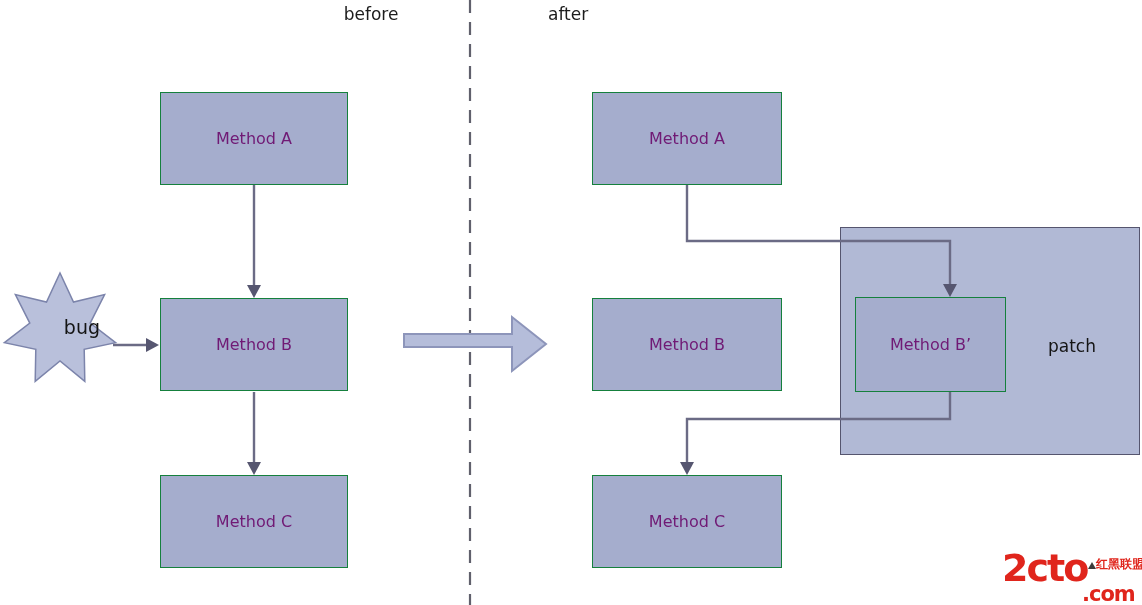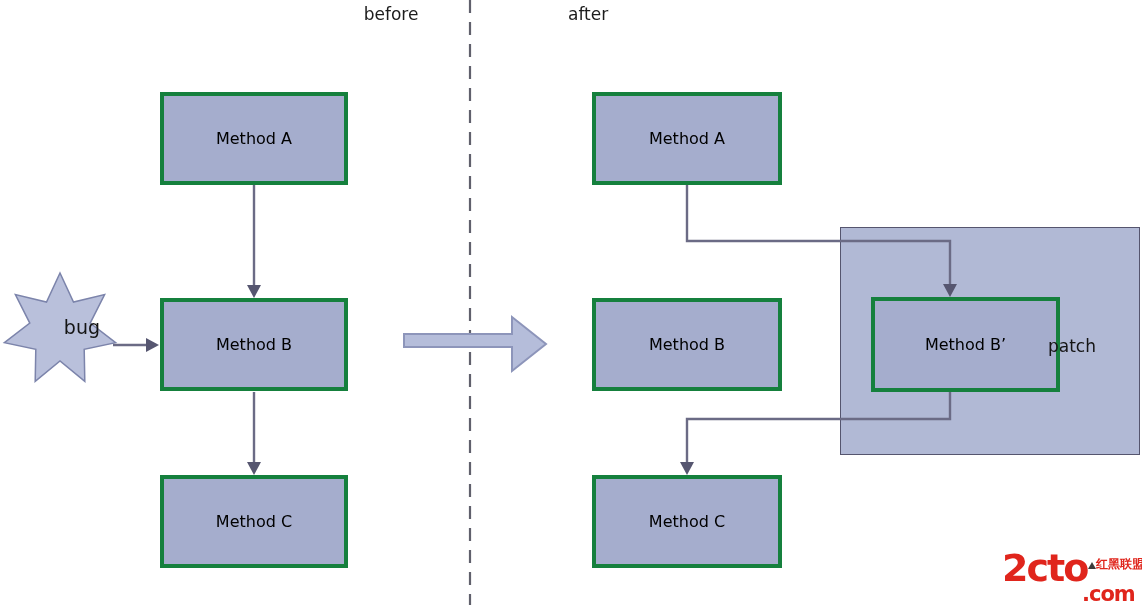--- a/index.html
+++ b/index.html
@@ -17,54 +17,53 @@
     inset: 0;
     z-index: 2;
     pointer-events: none;
   }
   .col-label {
     position: absolute;
     top: 4px;
     font-size: 17px;
     color: #1c1c1c;
     z-index: 3;
-    margin-left: 20px;
   }
   #before-label { left: 336px; width: 70px; text-align: center; }
   #after-label  { left: 548px; width: 56px; text-align: left; }
   .node {
     position: absolute;
     width: 188px;
     height: 93px;
     background: #a5adcd;
-    border: 4px solid #15803d;
+    border: 1px solid #15803d;
     display: flex;
     align-items: center;
     justify-content: center;
     font-size: 16px;
-    color: #000000;
+    color: #701a75;
     z-index: 3;
   }
   #node-before-a { left: 160px; top:  92px; }
   #node-before-b { left: 160px; top: 298px; }
   #node-before-c { left: 160px; top: 475px; }
   #node-after-a  { left: 592px; top:  92px; width: 190px; }
   #node-after-b  { left: 592px; top: 298px; width: 190px; }
   #node-after-c  { left: 592px; top: 475px; width: 190px; }
   #patch-box {
     position: absolute;
     left: 840px; top: 227px;
     width: 300px; height: 228px;
     background: #b1b9d5;
     border: 1px solid #55556e;
     z-index: 1;
   }
   #node-after-bprime {
     left: 855px; top: 297px;
-    width: 189px; height: 95px; margin-left: 16px;
+    width: 151px; height: 95px;
   }
   #patch-label {
     position: absolute;
     left: 1048px; top: 336px;
     width: 92px;
     font-size: 17px;
     color: #141414;
     z-index: 3;
   }
   #bug-label {

